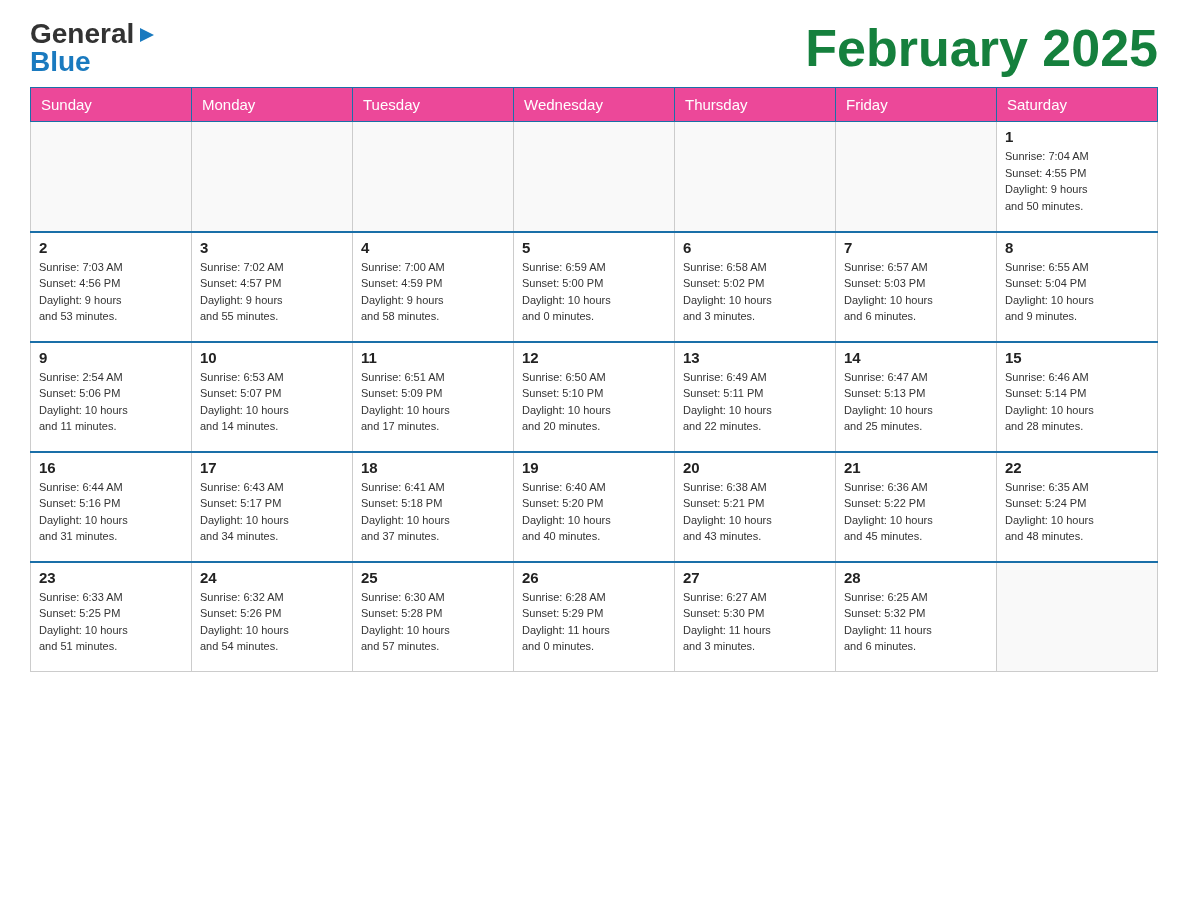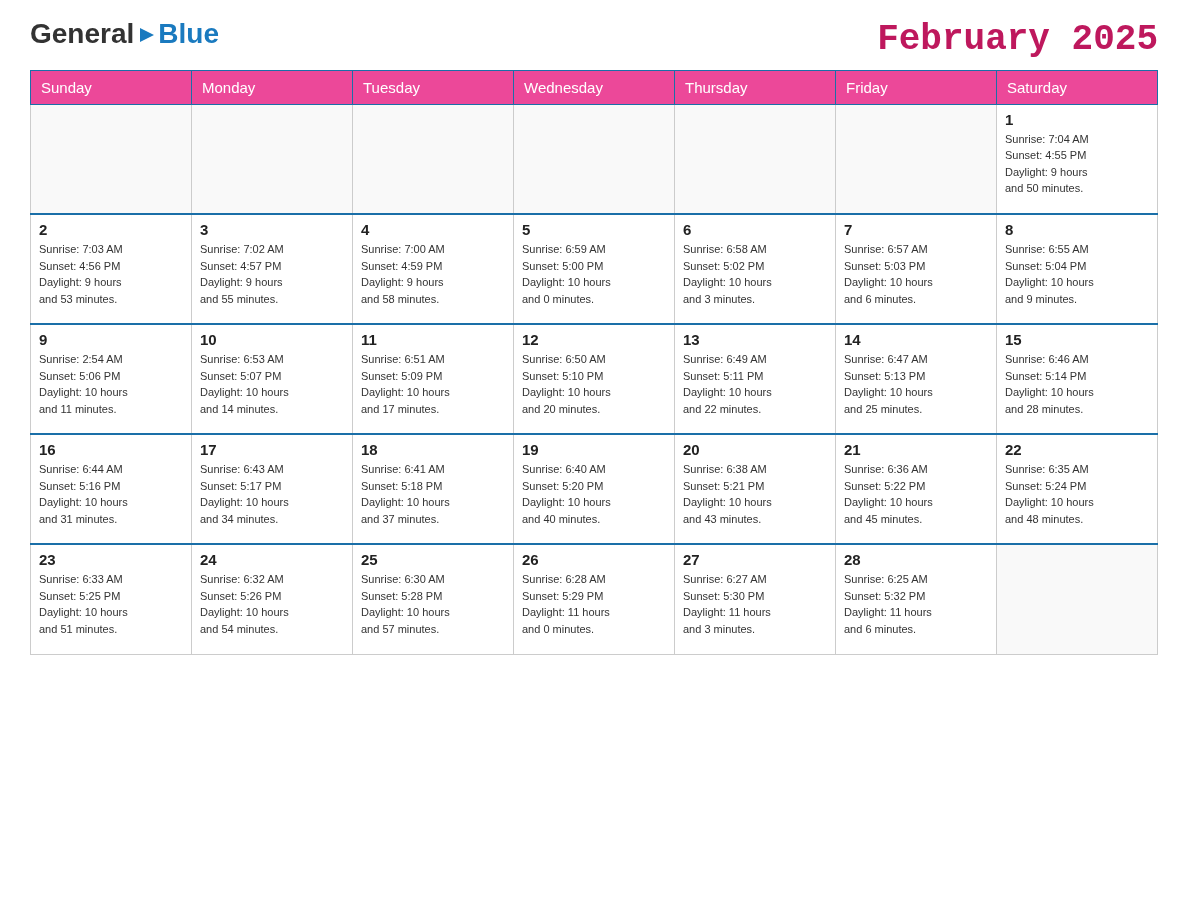--- a/index.html
+++ b/index.html
@@ -11,21 +11,21 @@
       padding: 20px 30px;
     }
     .header {
       display: flex;
       justify-content: space-between;
       align-items: flex-start;
       margin-bottom: 10px;
     }
     .logo {
       display: flex;
-      flex-direction: row;
+      flex-direction: column;
       align-items: flex-start;
     }
     .logo-text-general {
       font-size: 28px;
       font-weight: bold;
       color: #333;
       line-height: 1;
     }
     .logo-text-blue {
       font-size: 28px;
@@ -34,25 +34,24 @@
       line-height: 1;
     }
     .logo-row {
       display: flex;
       align-items: center;
     }
     .title-section {
       text-align: right;
     }
     .month-title {
-      font-size: 36px;
+      font-size: 52px;
       font-weight: bold;
-      color: #be185d;
+      color: #15803d;
       line-height: 1.1;
-      font-family: Liberation Mono, monospace;
     }
     .location {
       font-size: 20px;
       color: #555;
       margin-top: 4px;
     }
     .calendar {
       width: 100%;
       border-collapse: collapse;
       margin-top: 10px;

